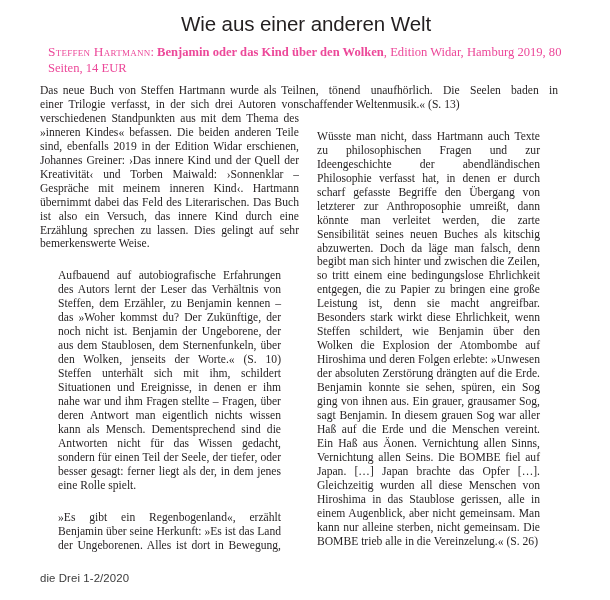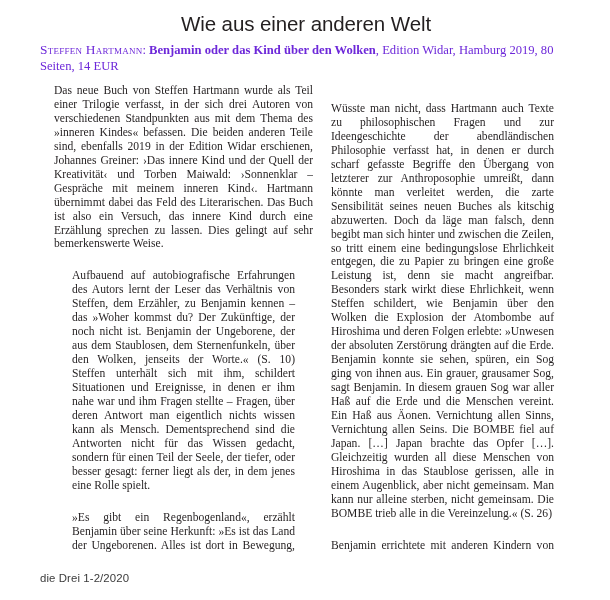--- a/index.html
+++ b/index.html
@@ -39,44 +39,44 @@
     line-height: 24px;
     color: #231f20;
     margin: 0 0 6px 0;
     white-space: nowrap;
     text-align: center;
   }
   .biblio {
     font-family: "Liberation Serif", serif;
     font-size: 12.6px;
     line-height: 16.2px;
-    color: #6d28d9;
+    color: #ec4899;
     text-align: left;
-    margin: 0;
+    margin: 8px;
     width: 533px;
   }
   .biblio .smallcaps {
     font-variant: small-caps;
     font-size: 13.4px;
     letter-spacing: 0.25px;
   }
   .biblio .booktitle {
     font-weight: bold;
   }
 
   
   .columns {
     position: absolute;
     left: 40px;
     top: 84px;
     width: 532px;
     height: 470px;
     display: flex;
     flex-direction: row;
-    justify-content: flex-end;
+    justify-content: flex-start;
   }
   .column {
     width: 259px;
     font-size: 11.6px;
     line-height: 13.95px;
     text-align: justify;
     text-justify: inter-word;
     hyphens: manual;
     overflow: hidden;
   }
@@ -115,20 +115,21 @@
 
   <div class="columns">
 
     <div class="column">
       <p>Das neue Buch von Steffen Hartmann wurde als Teil einer Trilogie verfasst, in der sich drei Autoren von verschiedenen Standpunkten aus mit dem Thema des »inneren Kindes« befassen. Die beiden anderen Teile sind, ebenfalls 2019 in der Edition Widar erschienen, Johannes Greiner: ›Das innere Kind und der Quell der Kreativität‹ und Torben Maiwald: ›Sonnenklar – Gespräche mit meinem inneren Kind‹. Hartmann übernimmt dabei das Feld des Literarischen. Das Buch ist also ein Versuch, das innere Kind durch eine Erzählung sprechen zu lassen. Dies gelingt auf sehr bemerkenswerte Weise.</p>
       <p class="cont">Aufbauend auf autobiografische Erfahrungen des Autors lernt der Leser das Verhältnis von Steffen, dem Erzähler, zu Benjamin kennen – das »Woher kommst du? Der Zukünftige, der noch nicht ist. Benjamin der Ungeborene, der aus dem Staublosen, dem Sternenfunkeln, über den Wolken, jenseits der Worte.« (S. 10) Steffen unterhält sich mit ihm, schildert Situationen und Ereignisse, in denen er ihm nahe war und ihm Fragen stellte – Fragen, über deren Antwort man eigentlich nichts wissen kann als Mensch. Dementsprechend sind die Antworten nicht für das Wissen gedacht, sondern für einen Teil der Seele, der tiefer, oder besser gesagt: ferner liegt als der, in dem jenes eine Rolle spielt.</p>
       <p class="cont">»Es gibt ein Regenbogenland«, erzählt Benjamin über seine Herkunft: »Es ist das Land der Ungeborenen. Alles ist dort in Bewegung, alles ist dort in einem wunderschönen Farbenfluss. Ein beseligender Klang erfüllt die Ungeboren-</p>
     </div>
 
     <div class="column">
+      <p>nen, tönend unaufhörlich. Die Seelen baden in schaffender Weltenmusik.« (S. 13)</p>
       <p class="cont">Wüsste man nicht, dass Hartmann auch Texte zu philosophischen Fragen und zur Ideengeschichte der abendländischen Philosophie verfasst hat, in denen er durch scharf gefasste Begriffe den Übergang von letzterer zur Anthroposophie umreißt, dann könnte man verleitet werden, die zarte Sensibilität seines neuen Buches als kitschig abzuwerten. Doch da läge man falsch, denn begibt man sich hinter und zwischen die Zeilen, so tritt einem eine bedingungslose Ehrlichkeit entgegen, die zu Papier zu bringen eine große Leistung ist, denn sie macht angreifbar. Besonders stark wirkt diese Ehrlichkeit, wenn Steffen schildert, wie Benjamin über den Wolken die Explosion der Atombombe auf Hiroshima und deren Folgen erlebte: »Unwesen der absoluten Zerstörung drängten auf die Erde. Benjamin konnte sie sehen, spüren, ein Sog ging von ihnen aus. Ein grauer, grausamer Sog, sagt Benjamin. In diesem grauen Sog war aller Haß auf die Erde und die Menschen vereint. Ein Haß aus Äonen. Vernichtung allen Sinns, Vernichtung allen Seins. Die BOMBE fiel auf Japan. […] Japan brachte das Opfer […]. Gleichzeitig wurden all diese Menschen von Hiroshima in das Staublose gerissen, alle in einem Augenblick, aber nicht gemeinsam. Man kann nur alleine sterben, nicht gemeinsam. Die BOMBE trieb alle in die Vereinzelung.« (S. 26)</p>
       <p class="cont">Benjamin errichtete mit anderen Kindern von läge den Wolken für die Opfer eine Brücke über</p>
     </div>
 
   </div>
 
   <div class="footer">die Drei 1-2/2020</div>
 
 </div>
 

